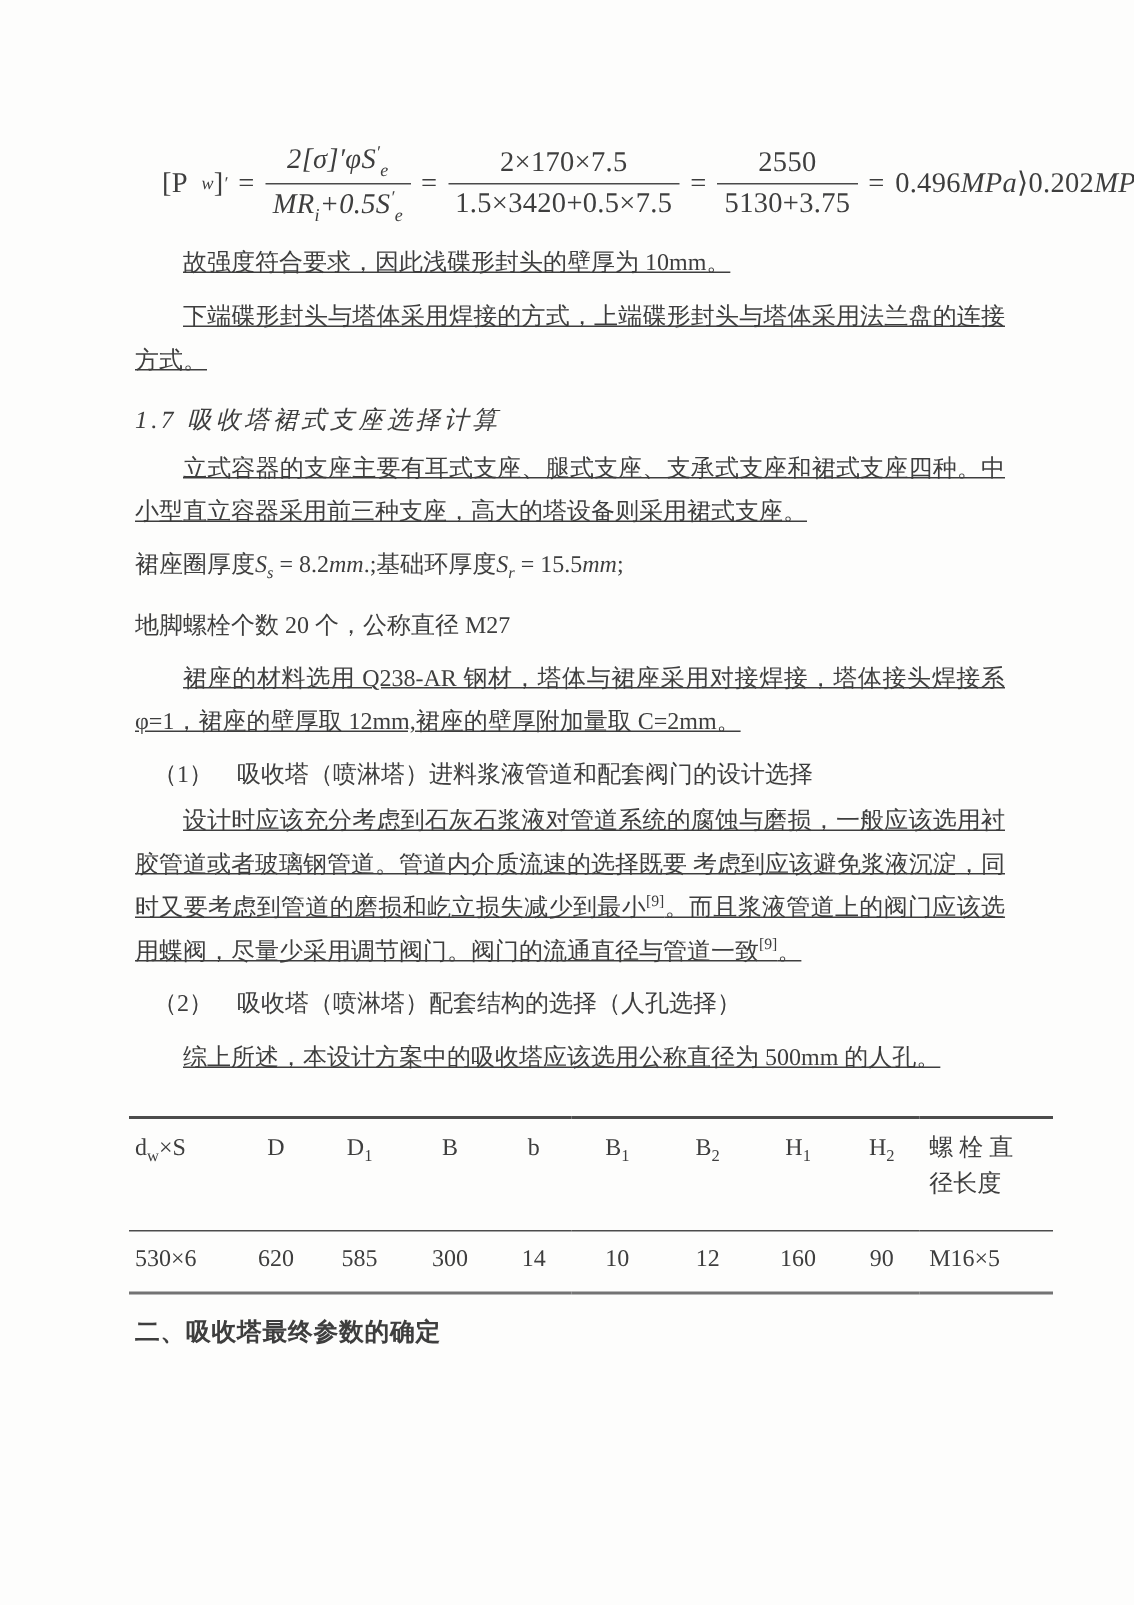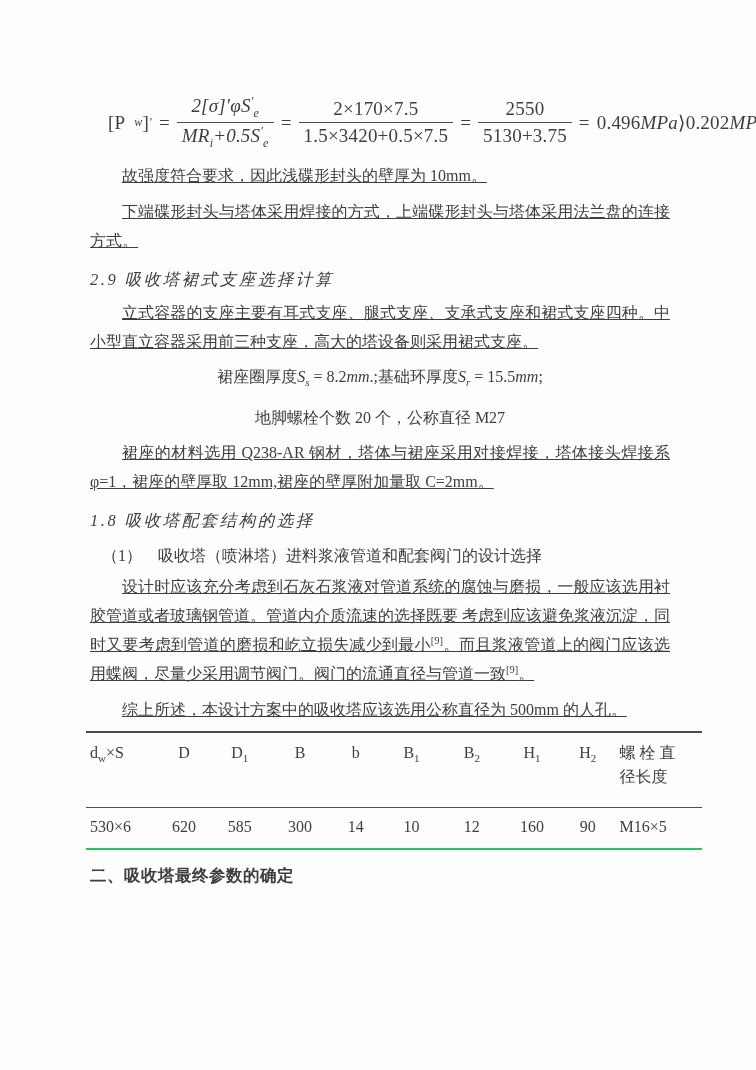--- a/index.html
+++ b/index.html
@@ -44,39 +44,39 @@
   sup.ref{font-size:10.5px;vertical-align:super;line-height:0;}
   .kai-heading{
     margin:10px 0 4px 0;
     line-height:29px;
     font-style:italic;
     letter-spacing:2.5px;
     font-size:16.5px;
     font-weight:500;
   }
   .center-line{
-    text-align:center;
+    text-align:left;
     line-height:29px;
     margin:6px 0;
   }
   .math-var{font-style:italic;}
   .center-line sub{font-size:11px;font-style:italic;}
   .item-line{
     margin:6px 0 2px 0;
     line-height:29px;
     padding-left:12px;
   }
   
   .skirt-table{
     width:616px;
-    margin:7px 0 0 -4px;
+    margin:24px 0 0 -4px;
     border-collapse:collapse;
     table-layout:fixed;
     border-top:2px solid #4c4c4c;
-    border-bottom:2px solid #22c55e;
+    border-bottom:2px solid #737373;
   }
   .skirt-table thead tr{border-bottom:1.4px solid #4c4c4c;}
   .skirt-table th{
     font-weight:normal;
     text-align:center;
     vertical-align:top;
     padding:8px 2px 18px 2px;
     line-height:24px;
     font-size:16px;
   }
@@ -131,39 +131,39 @@
     <span class="up">0.496</span>
       <span>MPa</span>
       <span class="up">⟩</span>
       <span class="up">0.202</span>
       <span>MPa</span>
   </div>
 
   <p class="para mt">故强度符合要求，因此浅碟形封头的壁厚为 10mm。</p>
   <p class="para mt">下端碟形封头与塔体采用焊接的方式，上端碟形封头与塔体采用法兰盘的连接方式。</p>
 
-  <h3 class="kai-heading">2.9 吸收塔裙式支座选择计算</h3>
+  <h3 class="kai-heading">1.7 吸收塔裙式支座选择计算</h3>
 
   <p class="para">立式容器的支座主要有耳式支座、腿式支座、支承式支座和裙式支座四种。中小型直立容器采用前三种支座，高大的塔设备则采用裙式支座。</p>
 
 
   <div class="center-line">
     <span>裙座圈厚度</span><span class="math-var"><span>S</span><sub>s</sub></span><span> = 8.2</span><span class="math-var">mm</span><span>.;</span><span>基础环厚度</span><span class="math-var"><span>S</span><sub>r</sub></span><span> = 15.5</span><span class="math-var">mm</span><span>;</span>
   </div>
 
   <div class="center-line">地脚螺栓个数 20 个，公称直径 M27</div>
 
   <p class="para">裙座的材料选用 Q238-AR 钢材，塔体与裙座采用对接焊接，塔体接头焊接系 φ=1，裙座的壁厚取 12mm,裙座的壁厚附加量取 C=2mm。</p>
 
-  <h3 class="kai-heading">1.8 吸收塔配套结构的选择</h3>
 
   <p class="item-line">（1）　吸收塔（喷淋塔）进料浆液管道和配套阀门的设计选择</p>
 
   <p class="para"><span>设计时应该充分考虑到石灰石浆液对管道系统的腐蚀与磨损，一般应该选用衬胶管道或者玻璃钢管道。管道内介质流速的选择既要 考虑到应该避免浆液沉淀，同时又要考虑到管道的磨损和屹立损失减少到最小</span><sup class="ref">[9]</sup><span>。而且浆液管道上的阀门应该选用蝶阀，尽量少采用调节阀门。阀门的流通直径与管道一致</span><sup class="ref">[9]</sup><span>。</span></p>
 
+  <p class="item-line">（2）　吸收塔（喷淋塔）配套结构的选择（人孔选择）</p>
 
 
   <p class="para mt">综上所述，本设计方案中的吸收塔应该选用公称直径为 500mm 的人孔。</p>
 
   <table class="skirt-table">
     <colgroup>
       <col class="c-first">
         <col class="c-mid">
         <col class="c-d1">
         <col class="c-d1">

